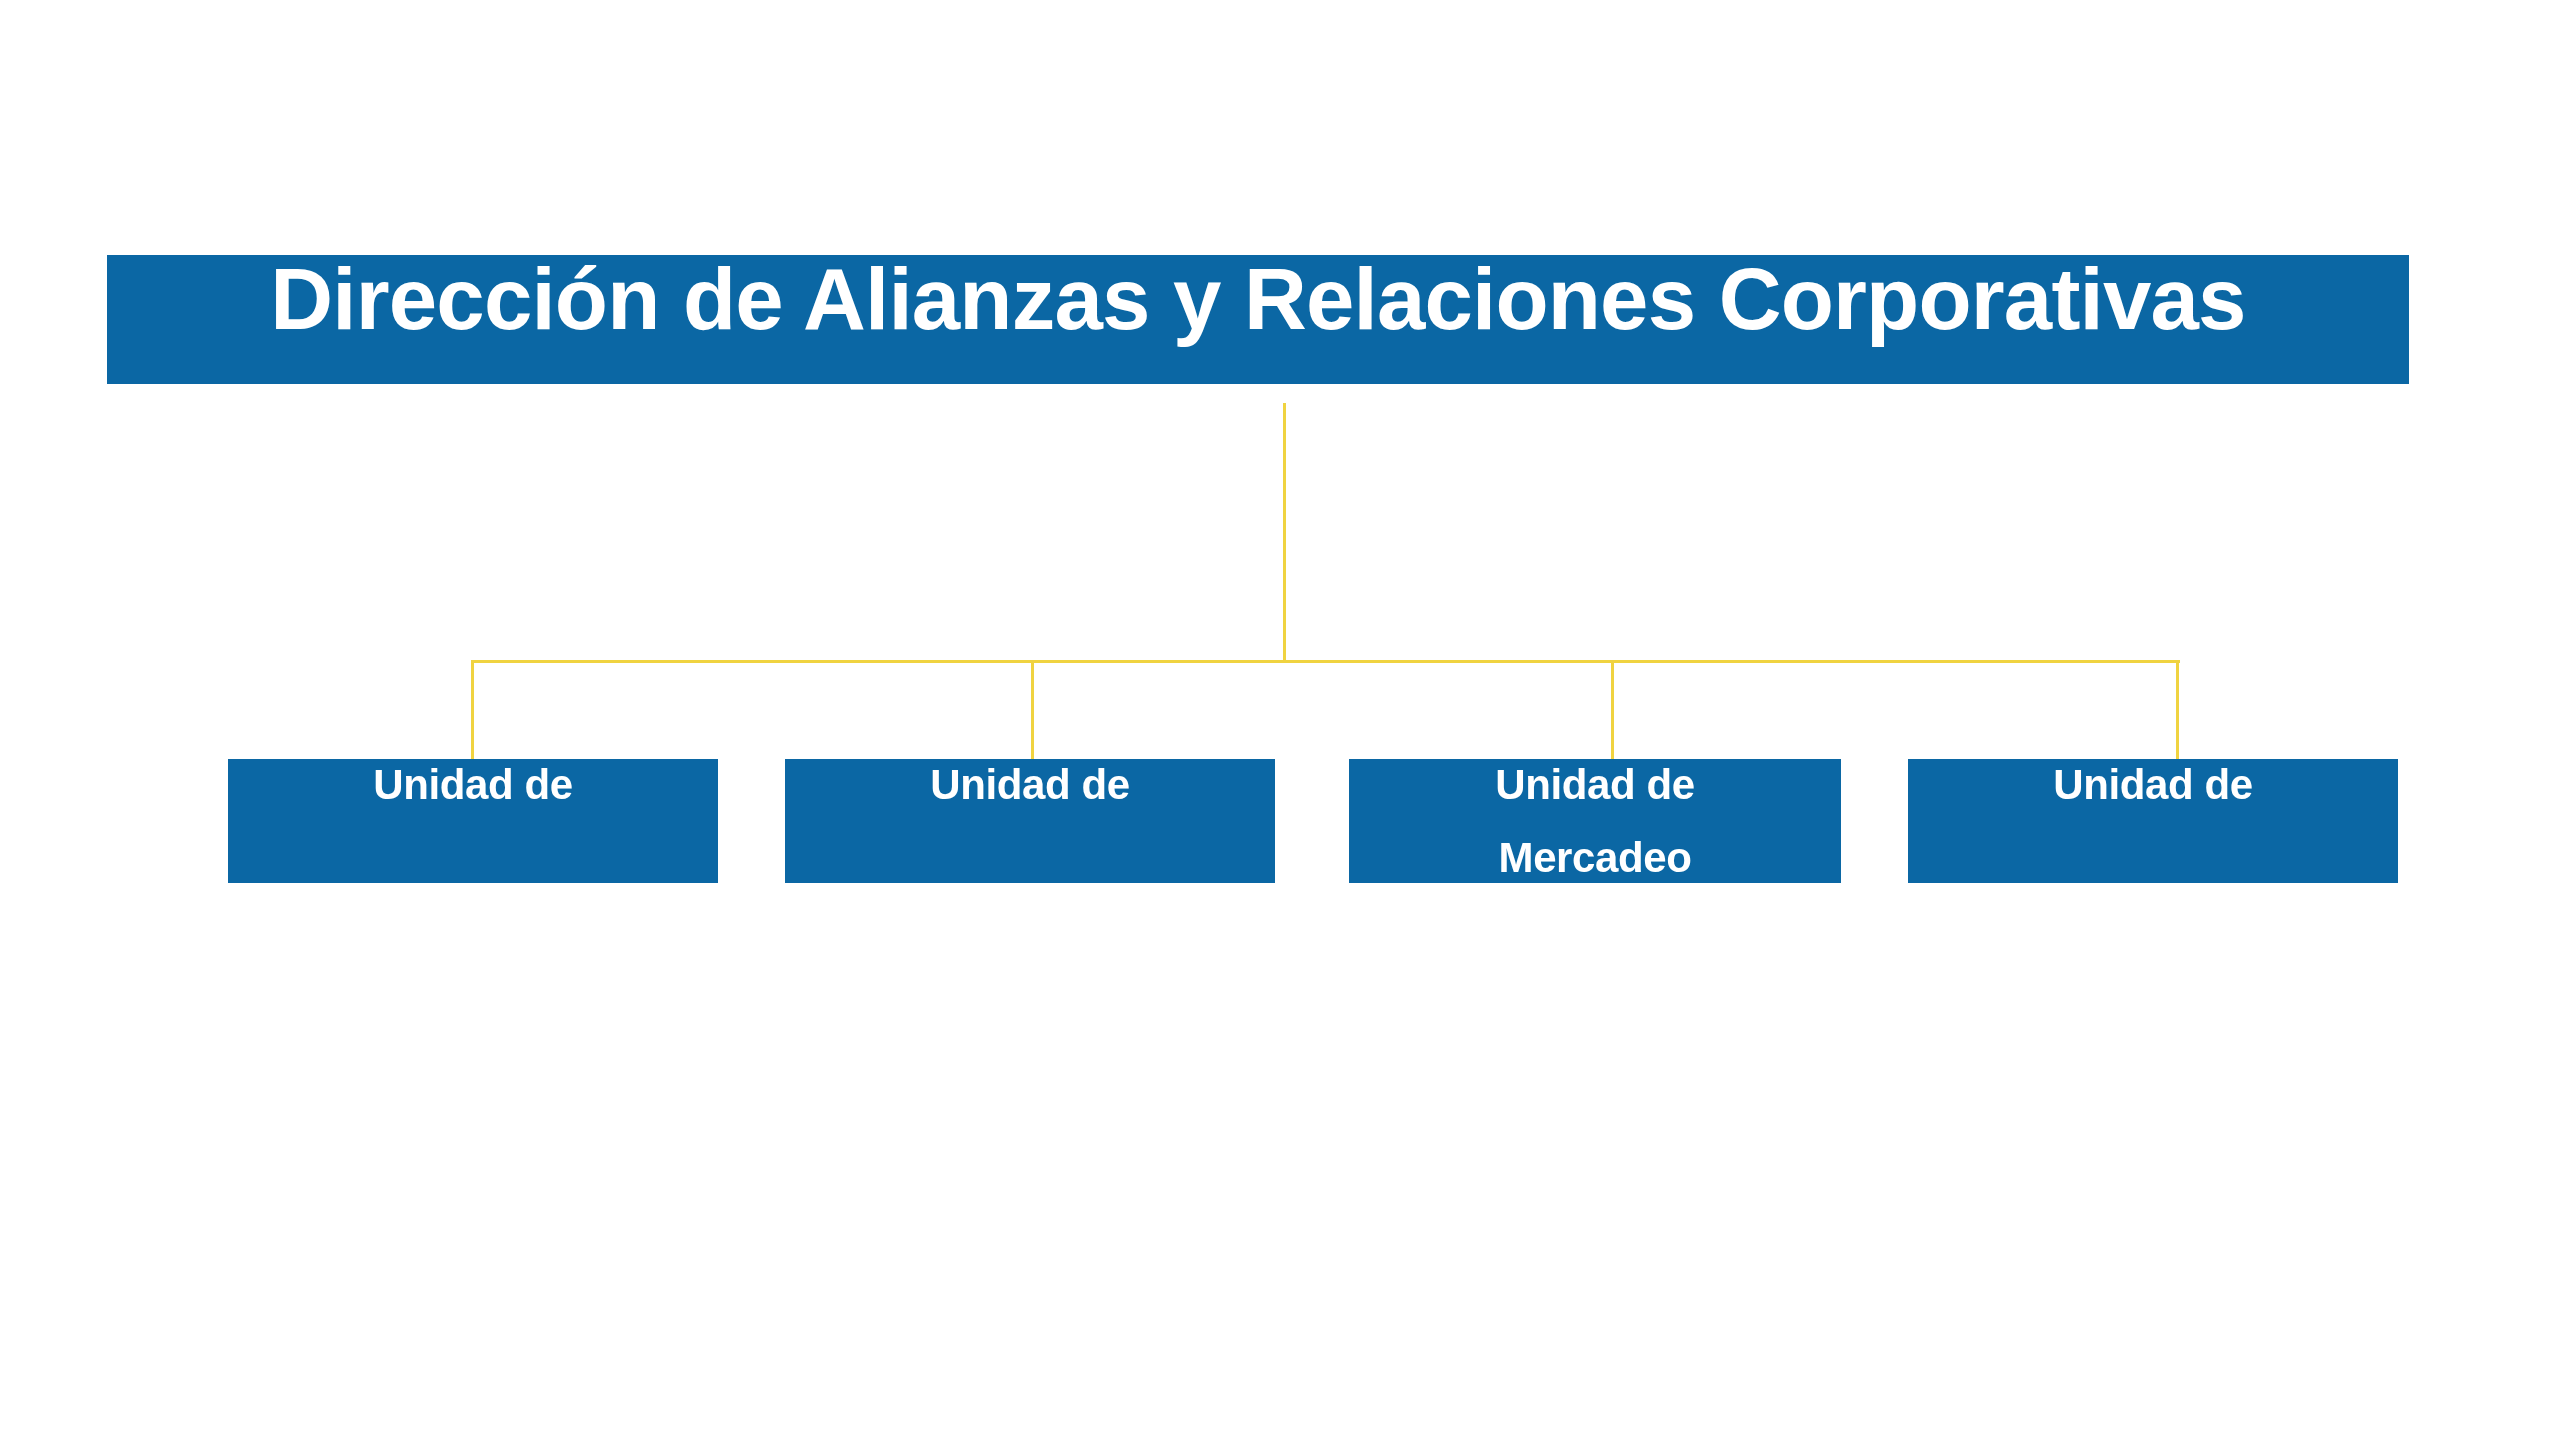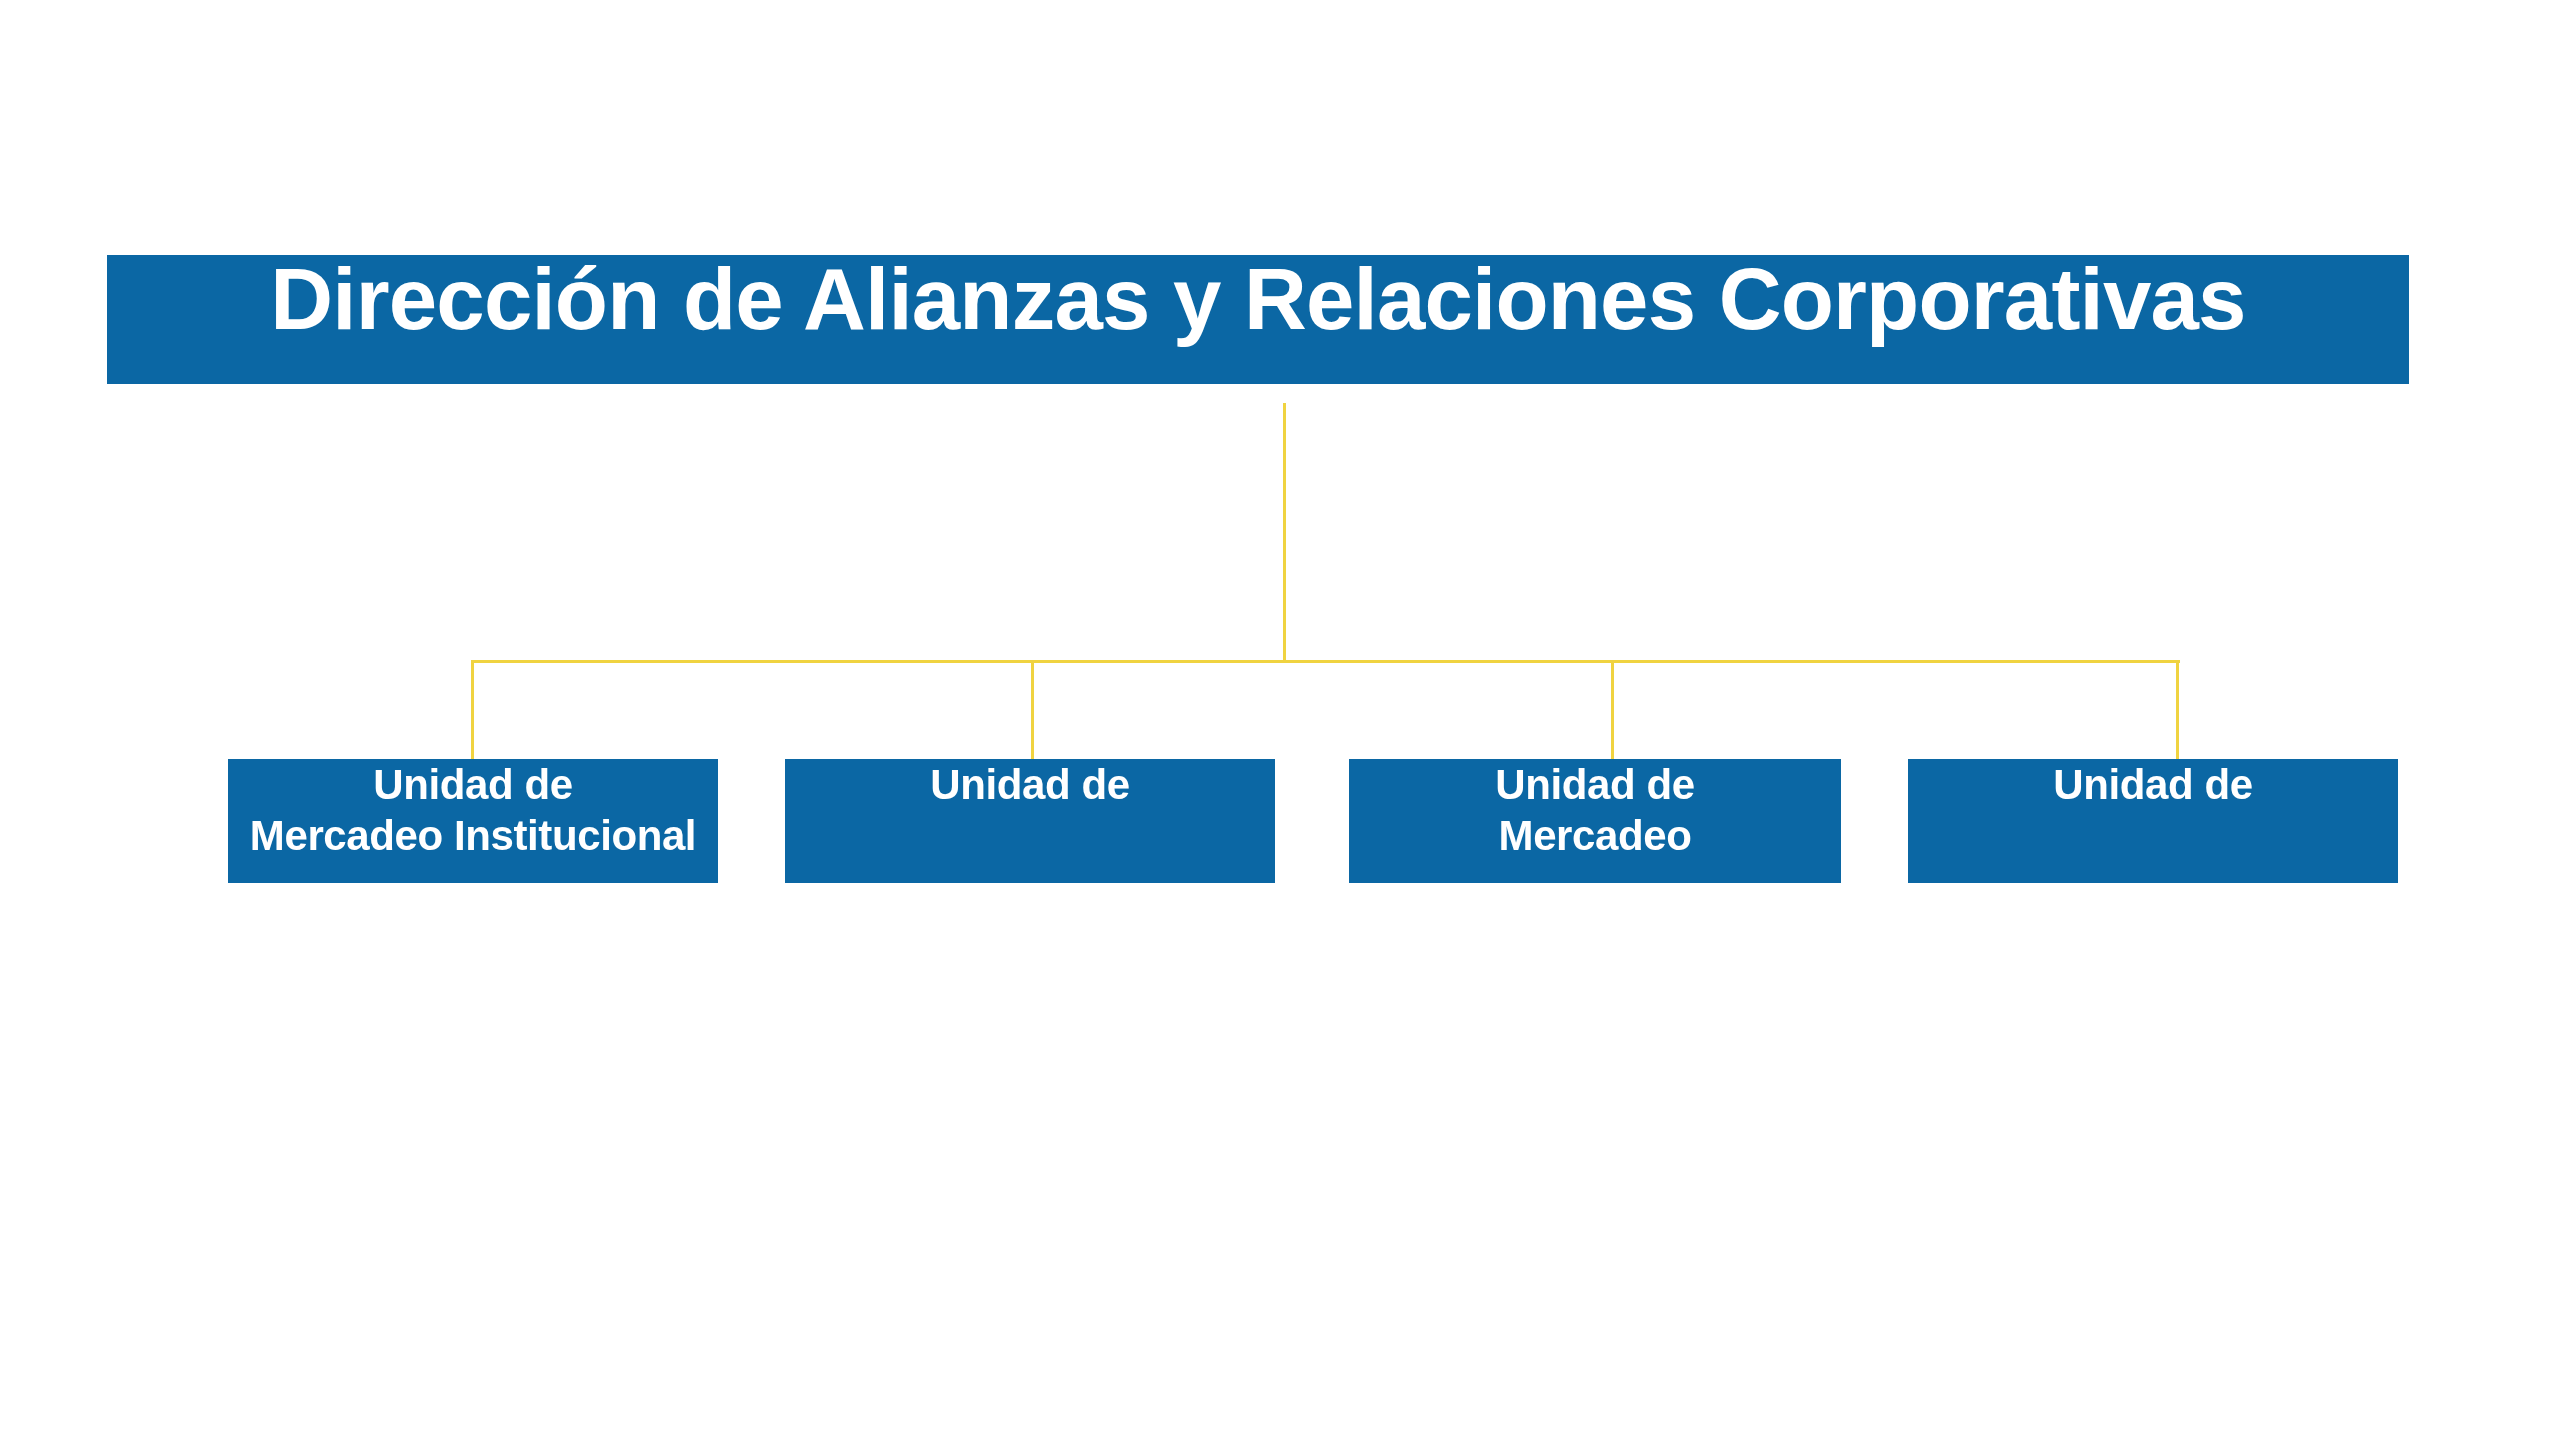--- a/index.html
+++ b/index.html
@@ -48,21 +48,21 @@
   .drop-4   { left: 2176px; }
   
   .unit-box {
     position: absolute;
     top: 759px;
     height: 124px;
     background: var(--box-blue, #0B67A4);
     display: flex;
     flex-direction: column;
     align-items: center;
-    justify-content: flex-start;
+    justify-content: space-between;
     text-align: center;
   }
   .unit-1 { left: 228px;  width: 490px; }
   .unit-2 { left: 785px; width: 490px; }
   .unit-3 { left: 1349px; width: 492px; }
   .unit-4 { left: 1908px; width: 490px; }
   .unit-box span {
     display: block;
     color: var(--text-white, #ffffff);
     font-size: 42px;
@@ -83,21 +83,20 @@
 
   <div class="connector trunk"></div>
   <div class="connector hbar"></div>
   <div class="connector drop drop-1"></div>
   <div class="connector drop drop-2"></div>
   <div class="connector drop drop-3"></div>
   <div class="connector drop drop-4"></div>
 
   <div class="unit-box unit-1">
     <span>Unidad de</span>
-    <span>Mercadeo Institucional</span>
   </div>
 
   <div class="unit-box unit-2">
     <span>Unidad de</span>
   </div>
 
   <div class="unit-box unit-3">
     <span>Unidad de</span>
     <span>Mercadeo</span>
   </div>

